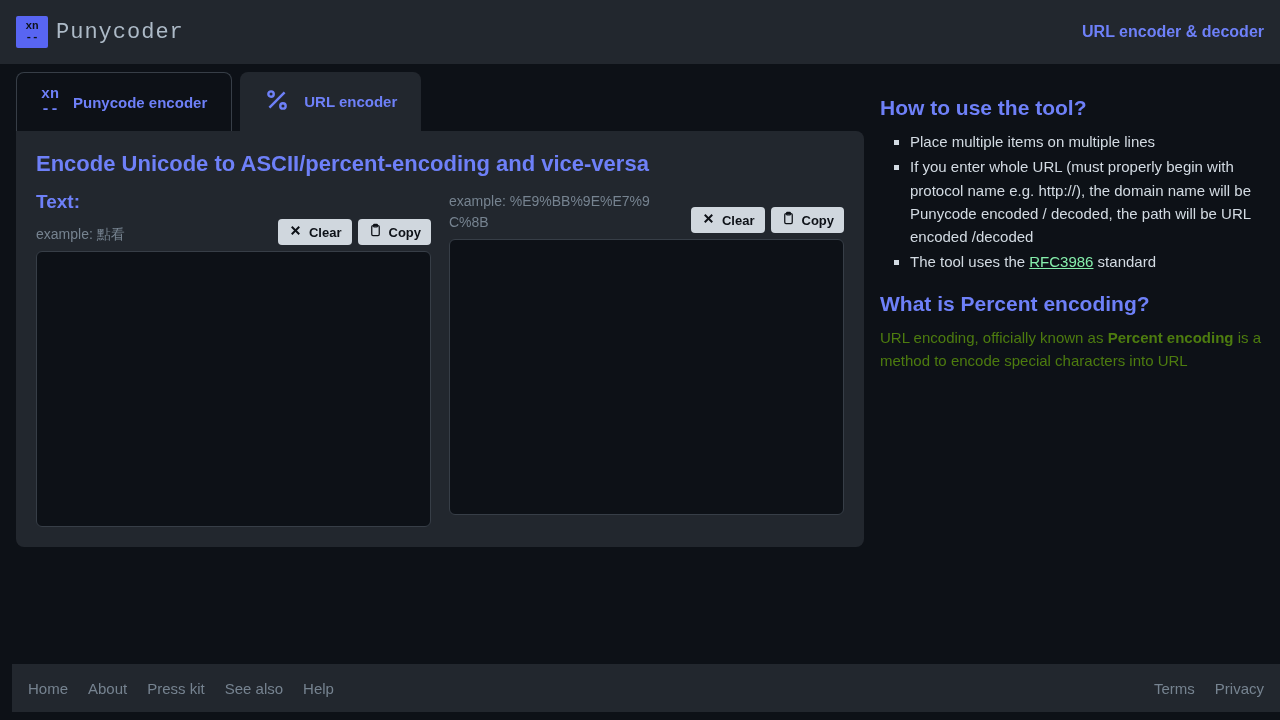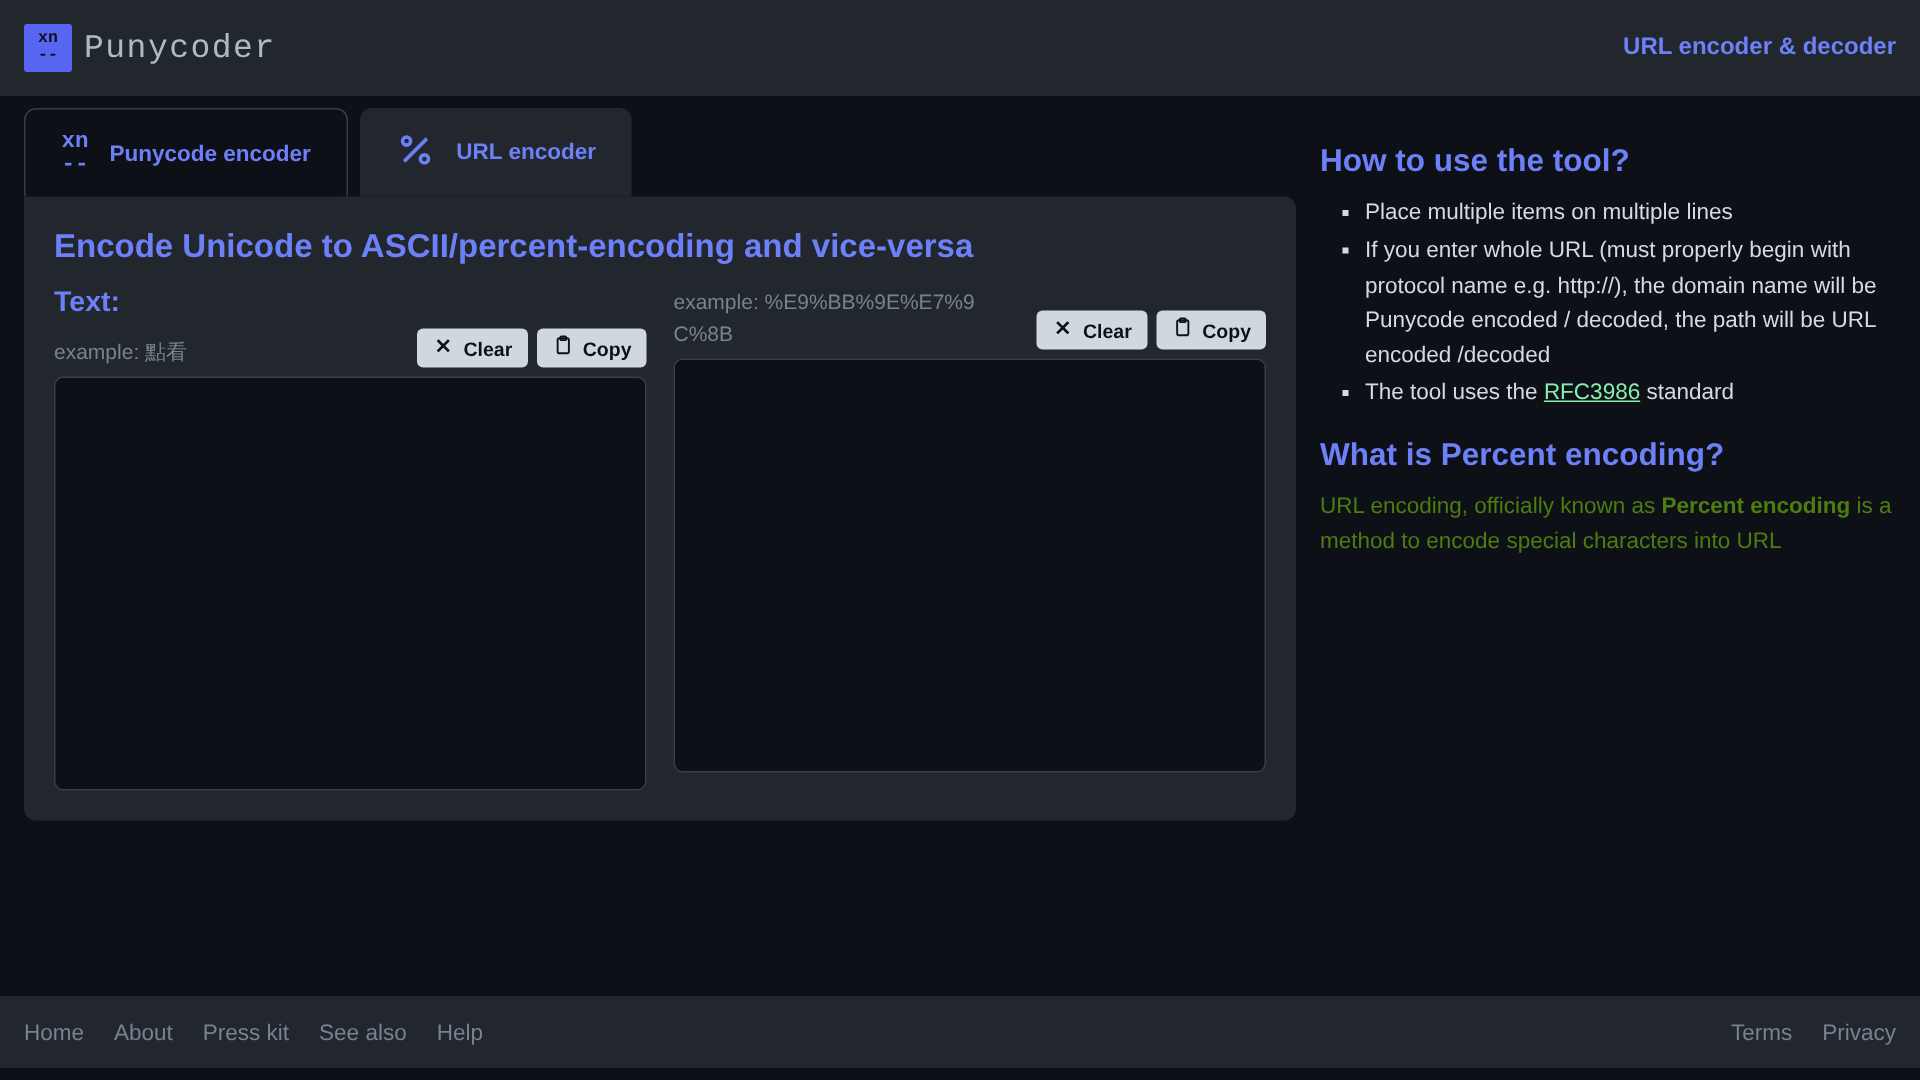--- a/index.html
+++ b/index.html
@@ -106,21 +106,21 @@
 }
 
 .right-col h2 { color: #6E80F8; font-size: 21px; font-weight: 600; margin-bottom: 10px; }
 .right-col ul { list-style: square; padding-left: 30px; margin-bottom: 18px; }
 .right-col li { color: #d3dbe3; font-size: 15px; line-height: 1.55; margin-bottom: 2px; }
 .right-col li a { color: #86efac; text-decoration: underline; }
 .right-col p { color: #4d7c0f; font-size: 15px; line-height: 1.55; }
 .right-col p strong { font-weight: 700; }
 
 .footer {
-  position: absolute; left: 0; right: 0; bottom: 8px;
+  position: absolute; left: 12px; right: 0; bottom: 8px;
   background: #22272e;
   height: 48px;
   display: flex; align-items: center; justify-content: space-between;
   padding: 0 16px;
 }
 .footer-group { display: flex; gap: 20px; }
 .footer a { color: #768390; font-size: 15px; text-decoration: none; cursor: pointer; }
 </style>
 </head>
 <body>

